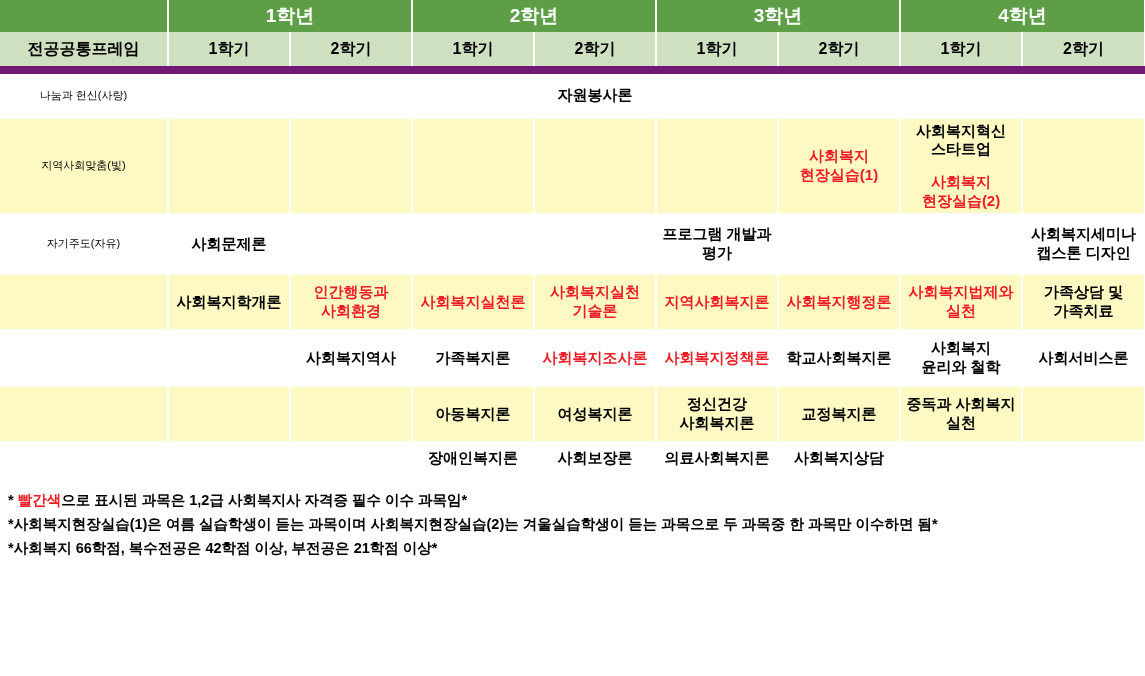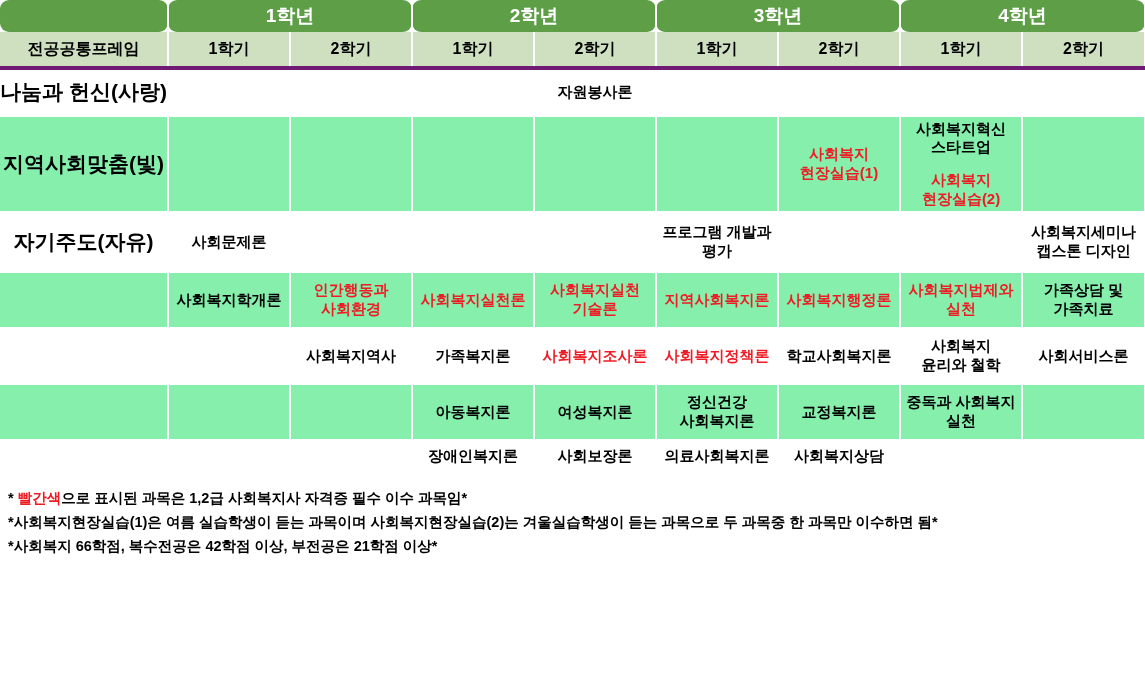--- a/index.html
+++ b/index.html
@@ -26,52 +26,50 @@
     text-align: center;
     line-height: 1.25;
   }
   .year-head {
     background: #5d9e47;
     color: #ffffff;
     font-size: 19px;
     font-weight: bold;
     height: 32px;
     border-right: 2px solid #ffffff;
-    border-radius: 9px;
   }
   .year-head.blank {
     background: #5d9e47;
   }
   .sem-head {
     background: #cfe0c0;
     font-size: 16px;
     font-weight: bold;
     height: 34px;
     border-right: 2px solid #ffffff;
-    border-bottom: 4px solid #701a75;
+    border-bottom: 8px solid #701a75;
   }
   .sem-head.frame {
     text-align: left;
     padding-left: 10px;
   }
   .row-white td {
     background: #ffffff;
   }
   .row-green td {
-    background: #86efac;
+    background: #fef9c3;
   }
   .cell {
     border-right: 2px solid #ffffff;
     border-bottom: 2px solid #ffffff;
     font-size: 15px;
   }
   .framelabel {
     text-align: center;
-    font-size: 21px;
-    font-weight: bold;
+    font-size: 11px;
   }
   .red {
     color: #ee1c25;
     font-weight: bold;
   }
   .bold {
     font-weight: bold;
   }
   .sub {
     display: block;

